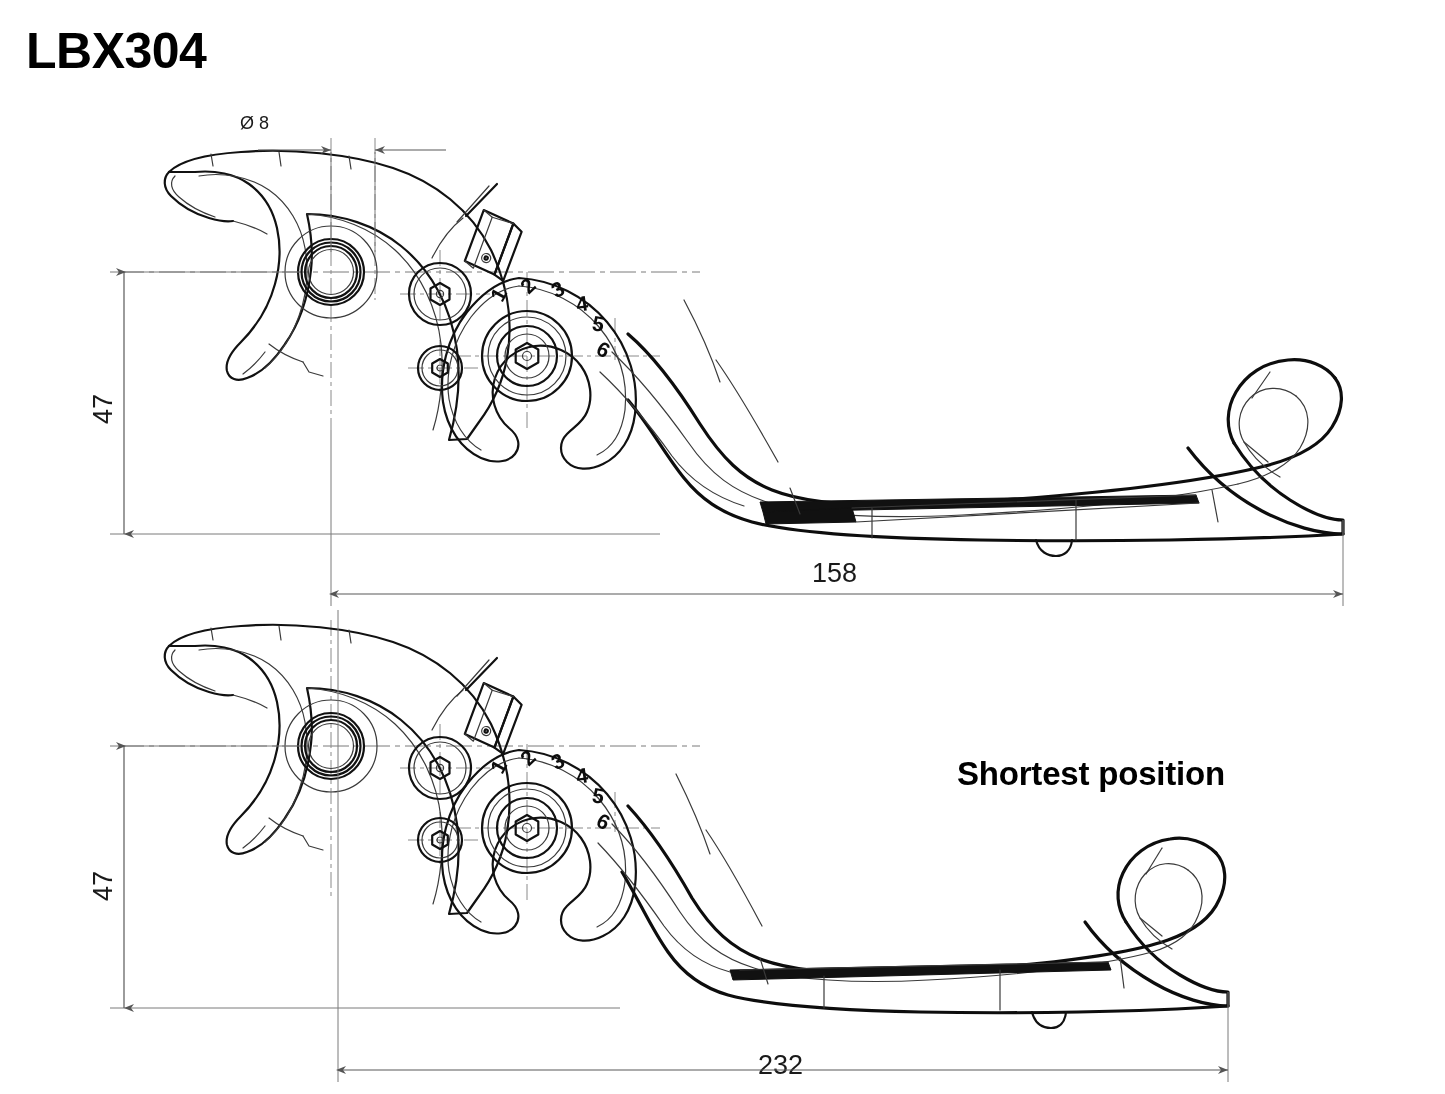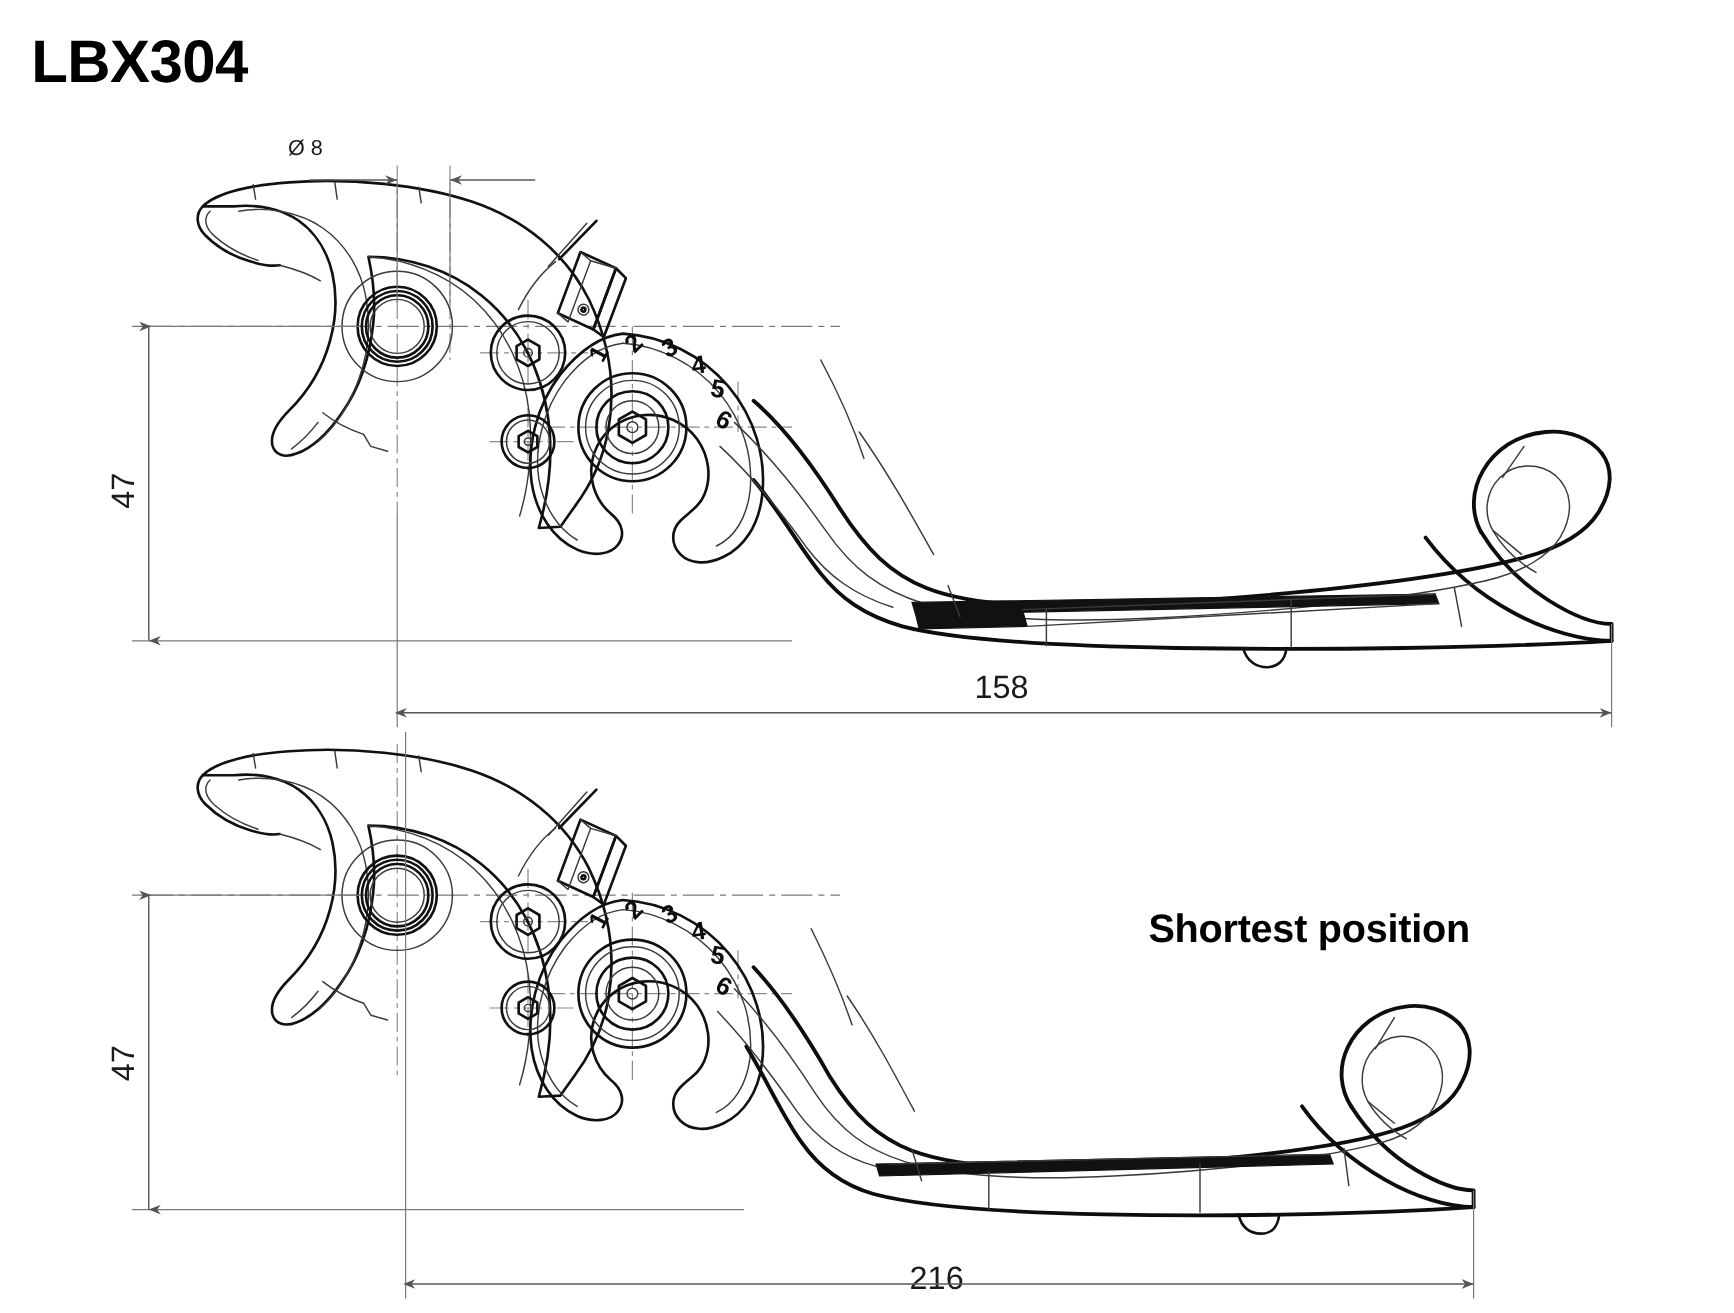--- a/index.html
+++ b/index.html
@@ -74,21 +74,21 @@
 <body>
 
 <div id="sheet">
 
   <div class="part-title">LBX304</div>
 
   <div class="pos-label" id="label-shortest">Shortest position</div>
 
   <div class="dim-text" id="dim-d8-text">Ø 8</div>
   <div class="dim-text" id="dim-182-text">158</div>
-  <div class="dim-text" id="dim-162-text">216</div>
+  <div class="dim-text" id="dim-162-text">232</div>
   <div class="dim-text vertical" id="dim-47a-text">47</div>
   <div class="dim-text vertical" id="dim-47b-text">47</div>
 
   <svg id="drawing-svg" viewBox="0 0 1445 1094" xmlns="http://www.w3.org/2000/svg">
     <defs>
       <marker id="arrowEnd" markerWidth="12" markerHeight="12" refX="10" refY="4" orient="auto" markerUnits="userSpaceOnUse">
         <path d="M0,0 L10,4 L0,8 L3,4 Z" fill="#555"></path>
       </marker>
       <marker id="arrowStart" markerWidth="12" markerHeight="12" refX="2" refY="4" orient="auto" markerUnits="userSpaceOnUse">
         <path d="M10,0 L0,4 L10,8 L7,4 Z" fill="#555"></path>

